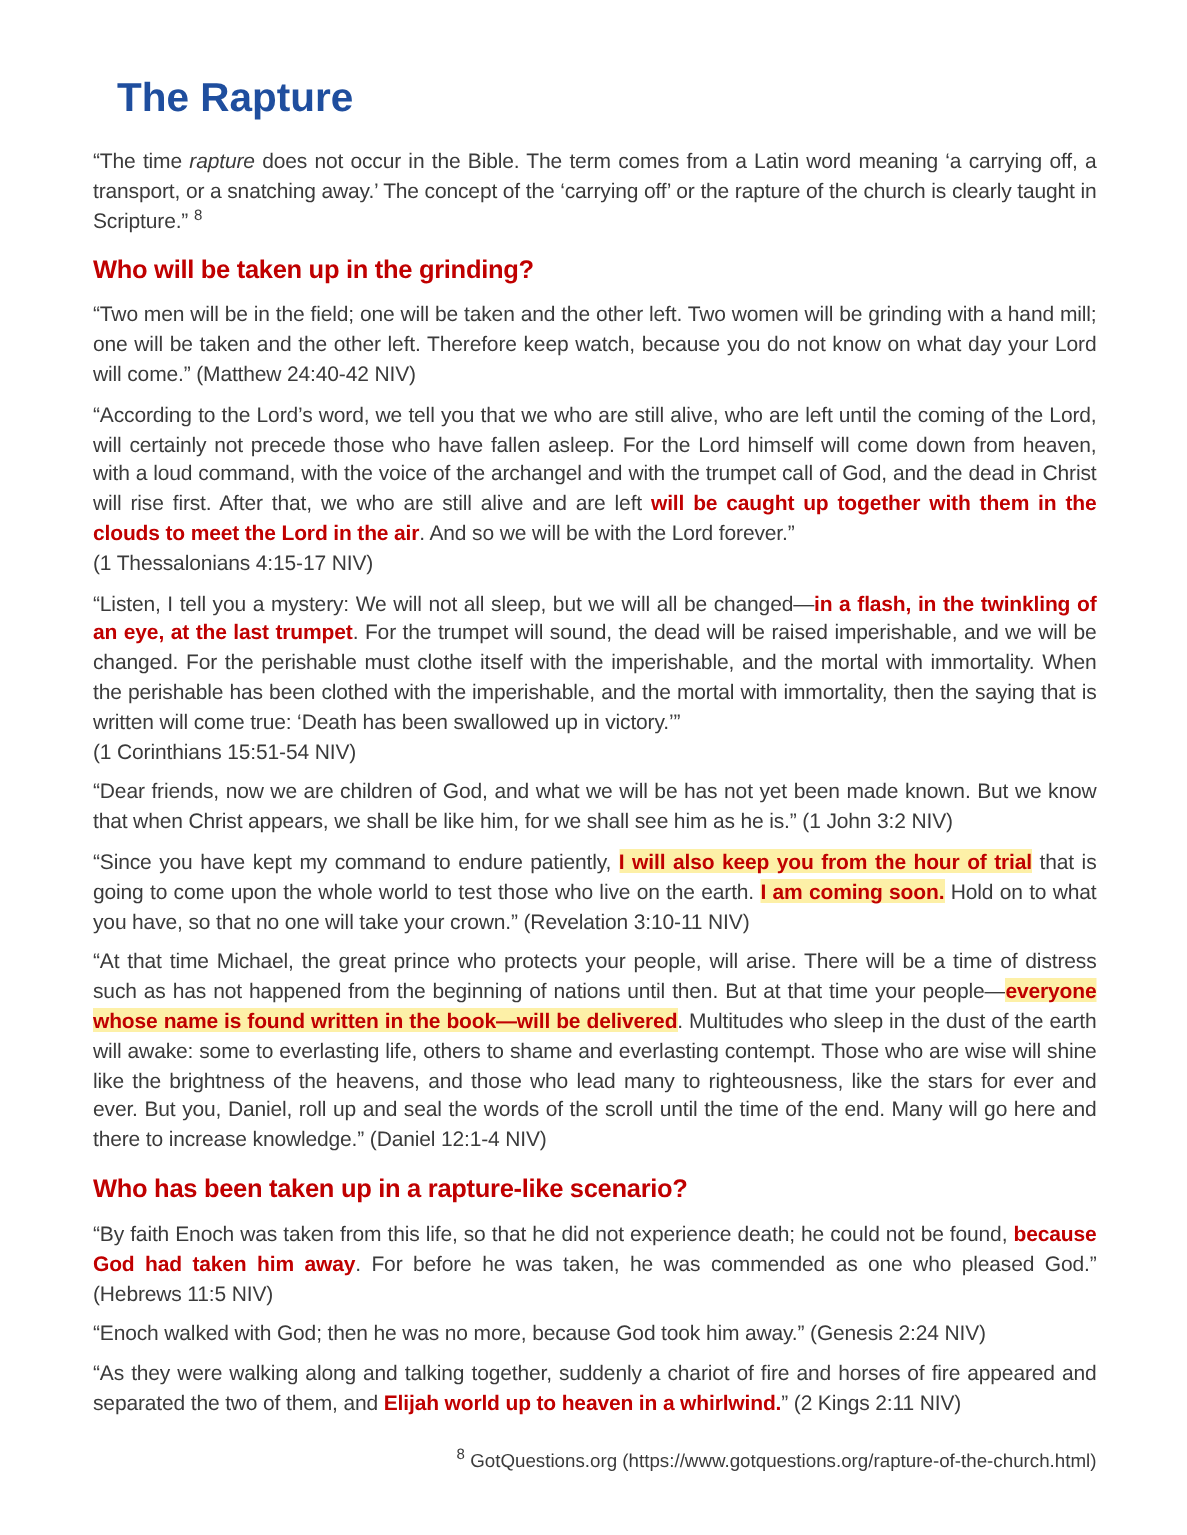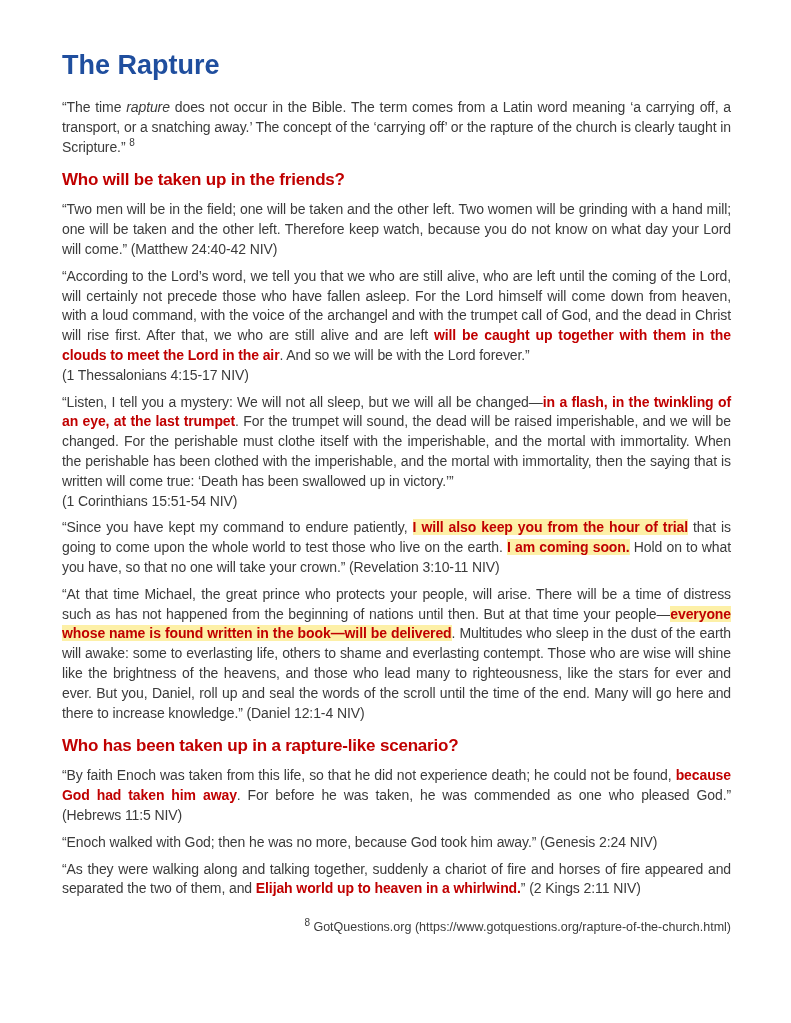--- a/index.html
+++ b/index.html
@@ -14,21 +14,21 @@
     padding: 50px 60px 0 62px;
     overflow: hidden;
     background: #ffffff;
     font-family: "Liberation Sans", sans-serif;
     color: var(--body-color, #3b3b3b);
   }
   .title {
     font-size: 27px;
     font-weight: 700;
     color: var(--title-color, #1f4e9e);
-    margin: 0 0 17px 0;
+    margin: 0 0 17px 16px;
   }
   .body-para {
     font-size: 14px;
     line-height: 19.8px;
     letter-spacing: -0.1px;
     text-align: justify;
     margin: 0 0 7px 0;
   }
   .section-heading {
     font-size: 17px;
@@ -58,24 +58,25 @@
     text-align: right;
   }
 </style>
 </head>
 <body>
 
 <div class="page">
   <h1 class="title">The Rapture</h1>
   <div class="doc-body" id="doc-body">
       <p class="body-para"><span>“The time </span><span class="it">rapture</span><span> does not occur in the Bible. The term comes from a Latin word meaning ‘a carrying off, a transport, or a snatching away.’ The concept of the ‘carrying off’ or the rapture of the church is clearly taught in Scripture.” </span><sup>8</sup></p>
-      <h2 class="section-heading">Who will be taken up in the friends?</h2>
+      <h2 class="section-heading">Who will be taken up in the grinding?</h2>
       <p class="body-para"><span>“Two men will be in the field; one will be taken and the other left. Two women will be grinding with a hand mill; one will be taken and the other left. Therefore keep watch, because you do not know on what day your Lord will come.”  (Matthew 24:40-42  NIV)</span></p>
       <p class="body-para"><span>“According to the Lord’s word, we tell you that we who are still alive, who are left until the coming of the Lord, will certainly not precede those who have fallen asleep. For the Lord himself will come down from heaven, with a loud command, with the voice of the archangel and with the trumpet call of God, and the dead in Christ will rise first. After that, we who are still alive and are left </span><span class="em-red">will be caught up together with them in the clouds to meet the Lord in the air</span><span>. And so we will be with the Lord forever.”</span><br><span>(1 Thessalonians 4:15-17 NIV)</span></p>
       <p class="body-para"><span>“Listen, I tell you a mystery: We will not all sleep, but we will all be changed—</span><span class="em-red">in a flash, in the twinkling of an eye, at the last trumpet</span><span>. For the trumpet will sound, the dead will be raised imperishable, and we will be changed. For the perishable must clothe itself with the imperishable, and the mortal with immortality. When the perishable has been clothed with the imperishable, and the mortal with immortality, then the saying that is written will come true: ‘Death has been swallowed up in victory.’”</span><br><span>(1 Corinthians 15:51-54 NIV)</span></p>
+      <p class="body-para"><span>“Dear friends, now we are children of God, and what we will be has not yet been made known. But we know that when Christ appears, we shall be like him, for we shall see him as he is.” (1 John 3:2 NIV)</span></p>
       <p class="body-para"><span>“Since you have kept my command to endure patiently, </span><span class="em-red hl">I will also keep you from the hour of trial</span><span> that is going to come upon the whole world to test those who live on the earth. </span><span class="em-red hl">I am coming soon.</span><span> Hold on to what you have, so that no one will take your crown.”  (Revelation 3:10-11 NIV)</span></p>
       <p class="body-para"><span>“At that time Michael, the great prince who protects your people, will arise. There will be a time of distress such as has not happened from the beginning of nations until then. But at that time your people—</span><span class="em-red hl">everyone whose name is found written in the book—will be delivered</span><span>. Multitudes who sleep in the dust of the earth will awake: some to everlasting life, others to shame and everlasting contempt. Those who are wise will shine like the brightness of the heavens, and those who lead many to righteousness, like the stars for ever and ever. But you, Daniel, roll up and seal the words of the scroll until the time of the end. Many will go here and there to increase knowledge.” (Daniel 12:1-4 NIV)</span></p>
       <h2 class="section-heading">Who has been taken up in a rapture-like scenario?</h2>
       <p class="body-para"><span>“By faith Enoch was taken from this life, so that he did not experience death; he could not be found, </span><span class="em-red">because God had taken him away</span><span>. For before he was taken, he was commended as one who pleased God.” (Hebrews 11:5 NIV)</span></p>
       <p class="body-para"><span>“Enoch walked with God; then he was no more, because God took him away.” (Genesis 2:24 NIV)</span></p>
       <p class="body-para"><span>“As they were walking along and talking together, suddenly a chariot of fire and horses of fire appeared and separated the two of them, and </span><span class="em-red">Elijah world up to heaven in a whirlwind.</span><span>” (2 Kings 2:11 NIV)</span></p>
       <p class="footnote"><sup>8</sup><span> GotQuestions.org (https://www.gotquestions.org/rapture-of-the-church.html)</span></p>
     </div>
 </div>
 

